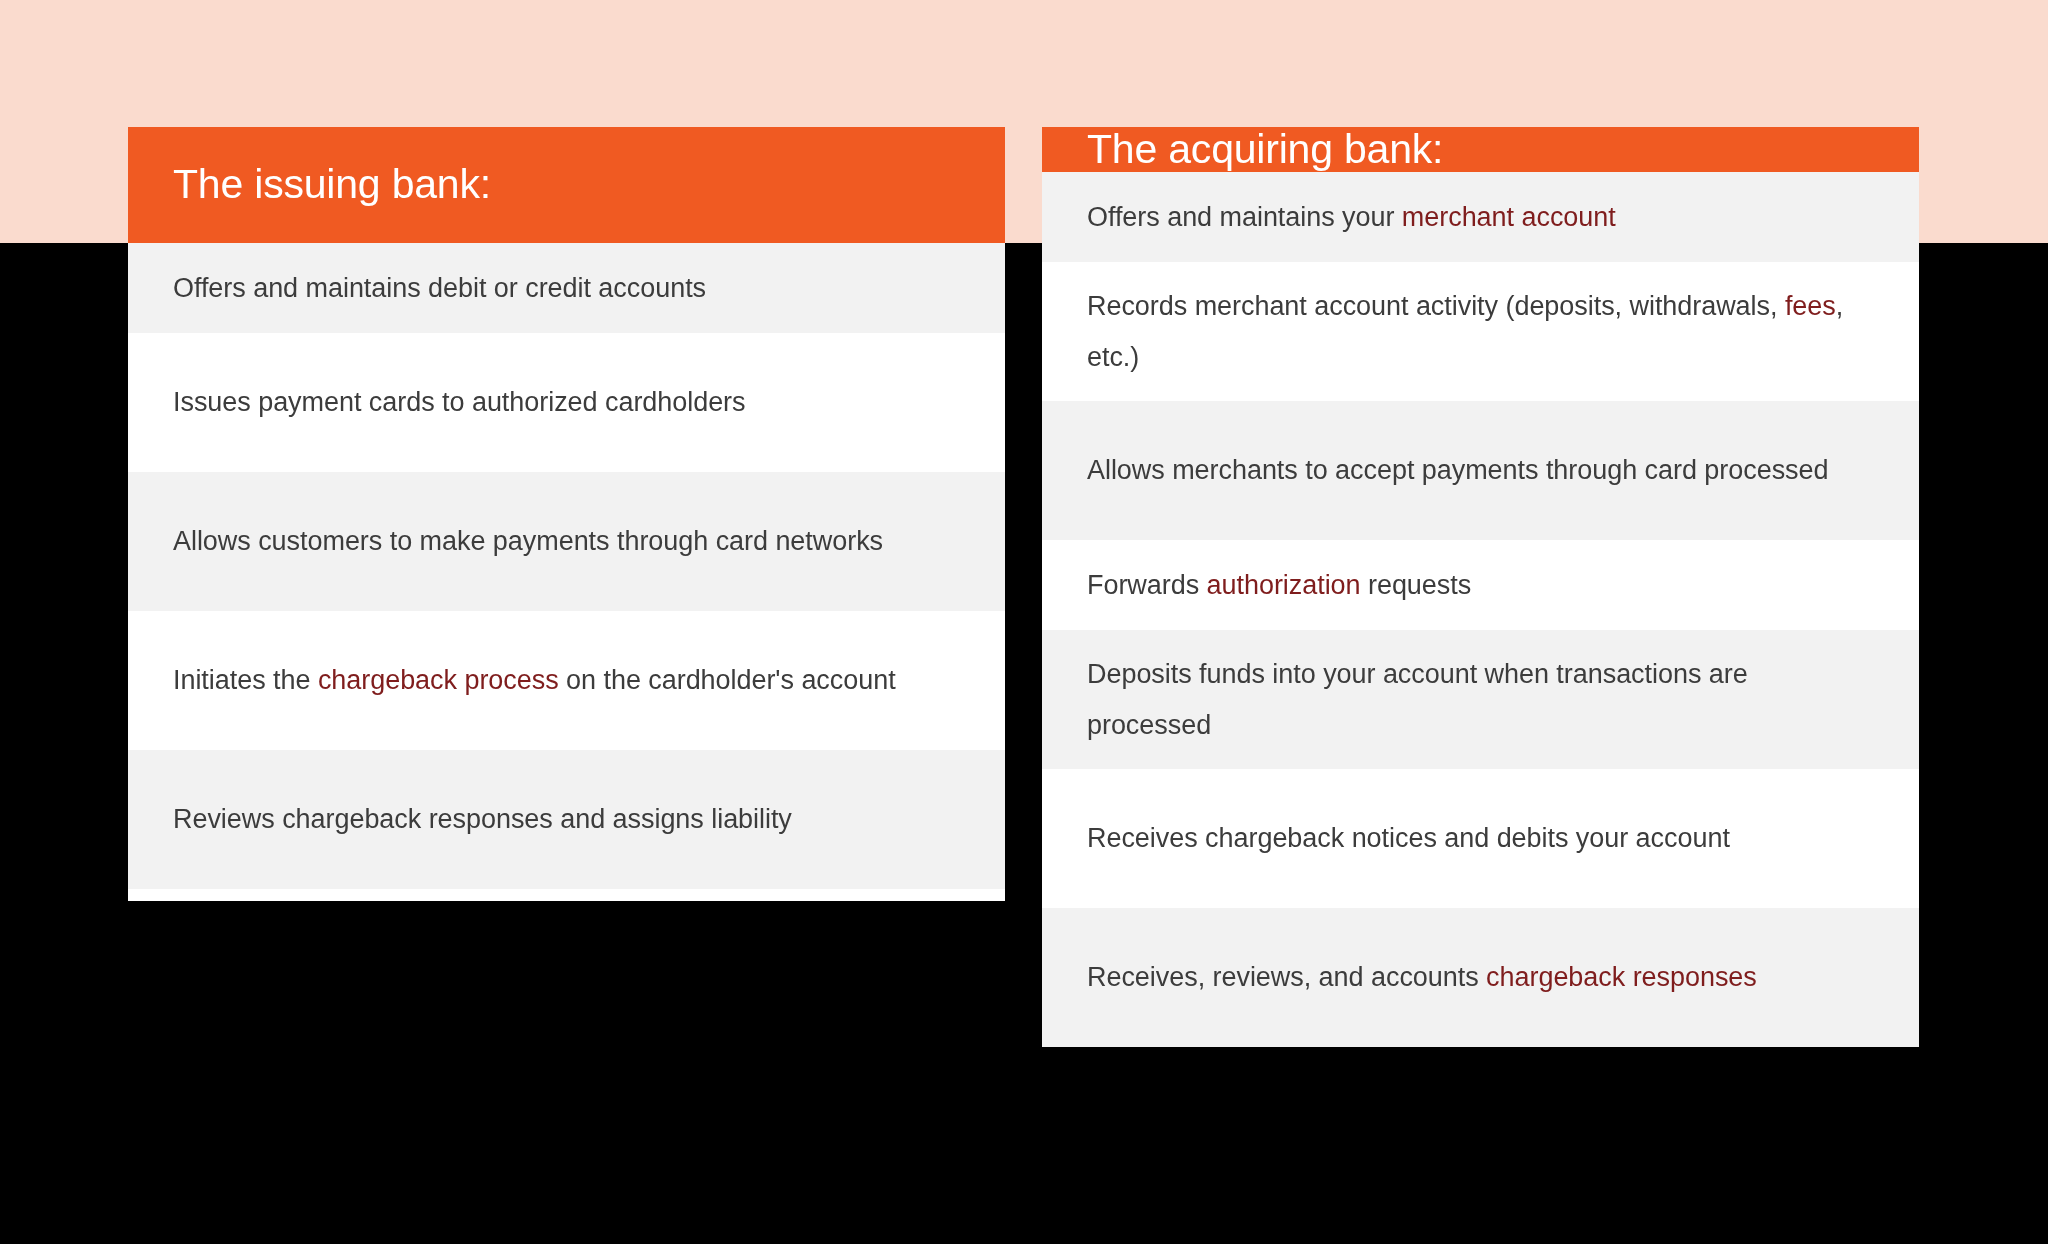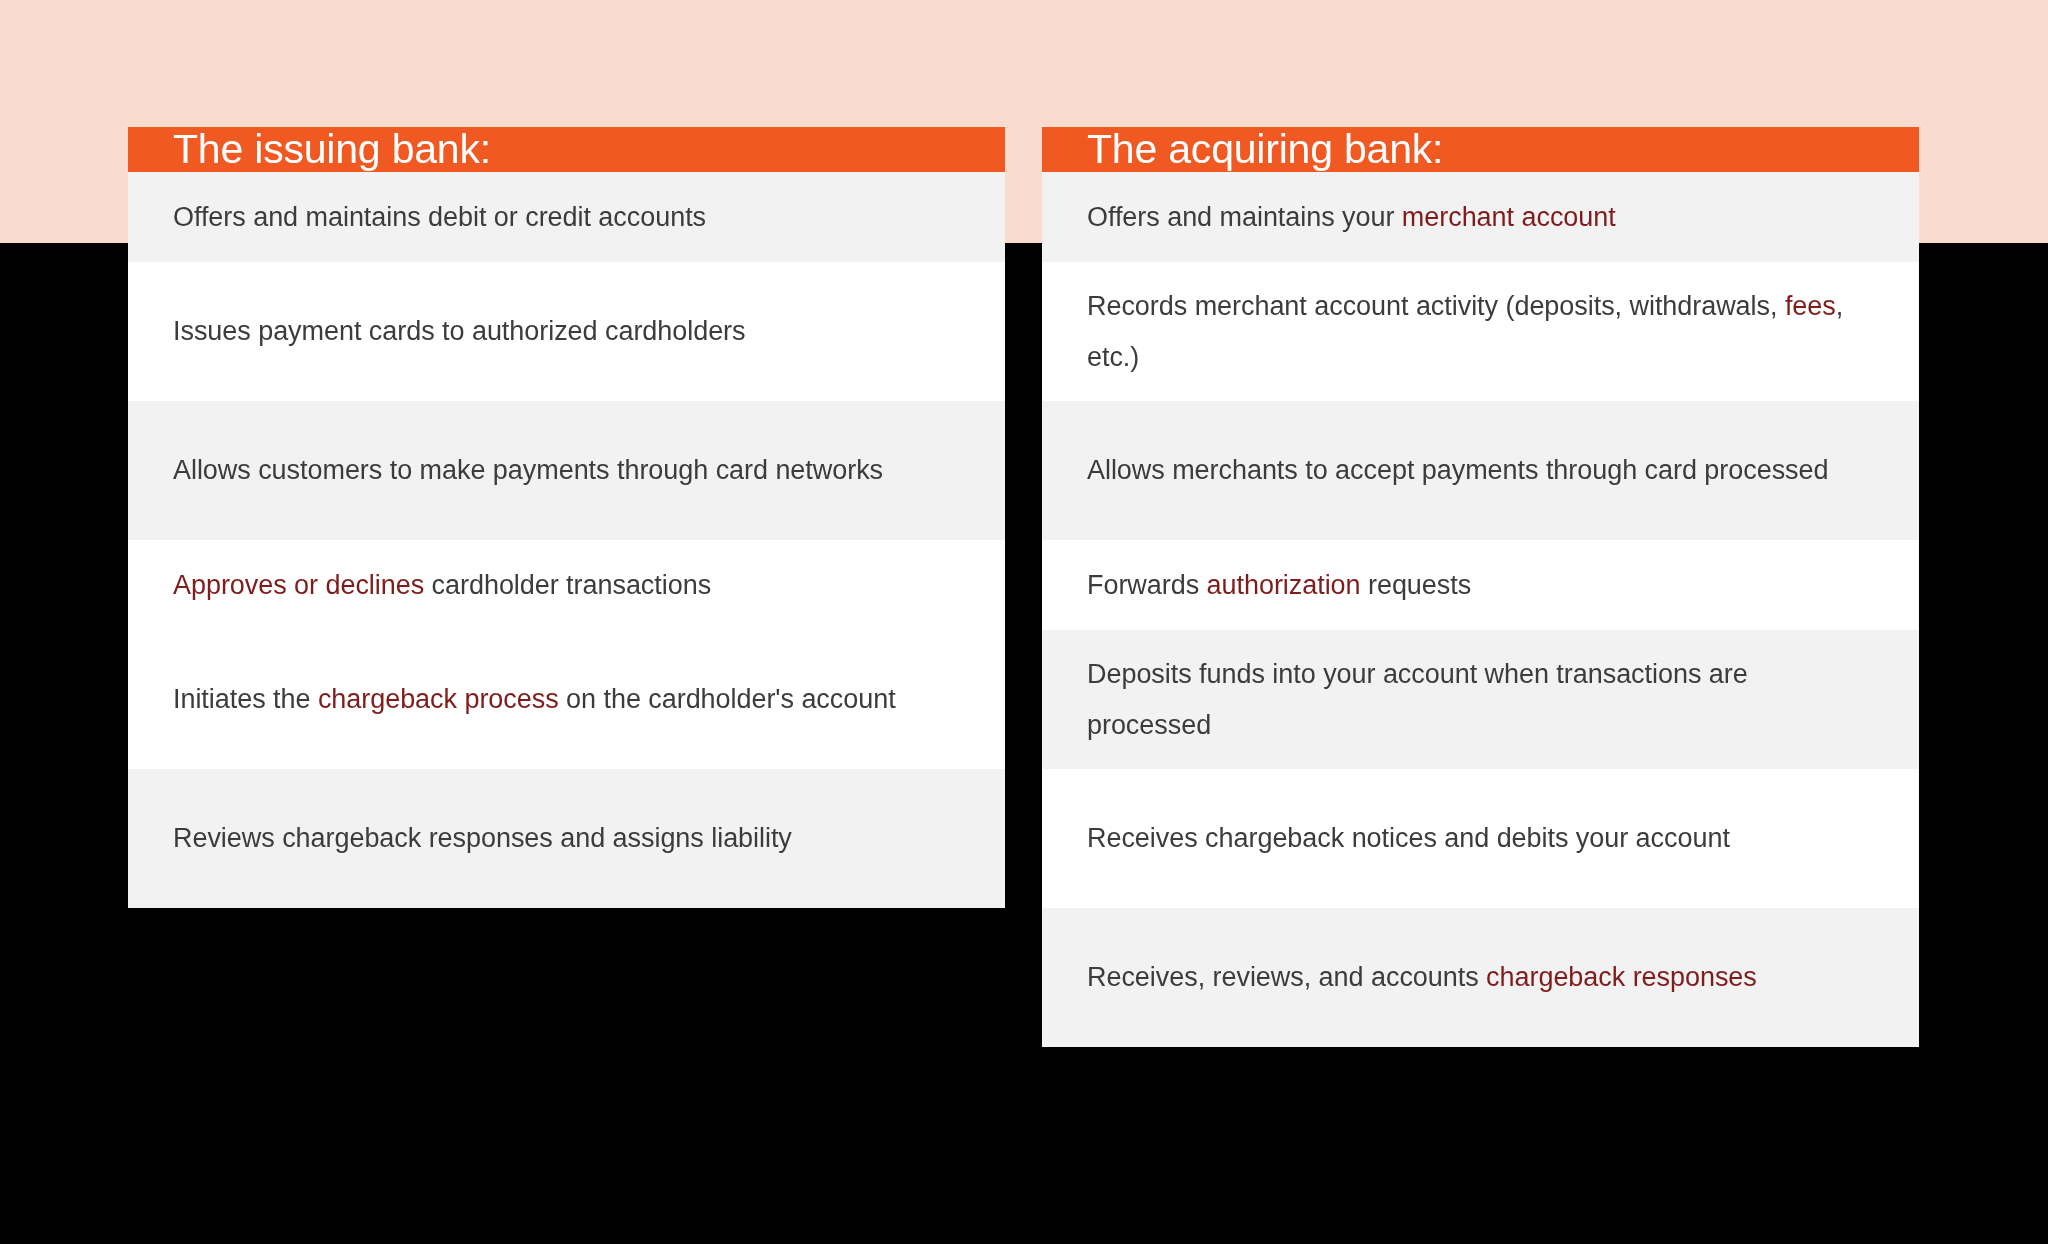--- a/index.html
+++ b/index.html
@@ -104,23 +104,20 @@
       <div class="card-rows">
         <div class="row lines-1 shade-gray">
           <span class="row-text"><span>Offers and maintains debit or credit accounts</span></span>
         </div>
         <div class="row lines-2 shade-white">
           <span class="row-text"><span>Issues payment cards to authorized cardholders</span></span>
         </div>
         <div class="row lines-2 shade-gray">
           <span class="row-text"><span>Allows customers to make payments through card networks</span></span>
         </div>
-        <div class="row lines-1 shade-white">
-          <span class="row-text"><span class="hl">Approves or declines</span><span> cardholder transactions</span></span>
-        </div>
         <div class="row lines-2 shade-white">
           <span class="row-text"><span>Initiates the </span><span class="hl">chargeback process</span><span> on the cardholder's account</span></span>
         </div>
         <div class="row lines-2 shade-gray">
           <span class="row-text"><span>Reviews chargeback responses and assigns liability</span></span>
         </div>
       </div>
     </div>
     <div class="bank-card">
       <div class="card-header">

